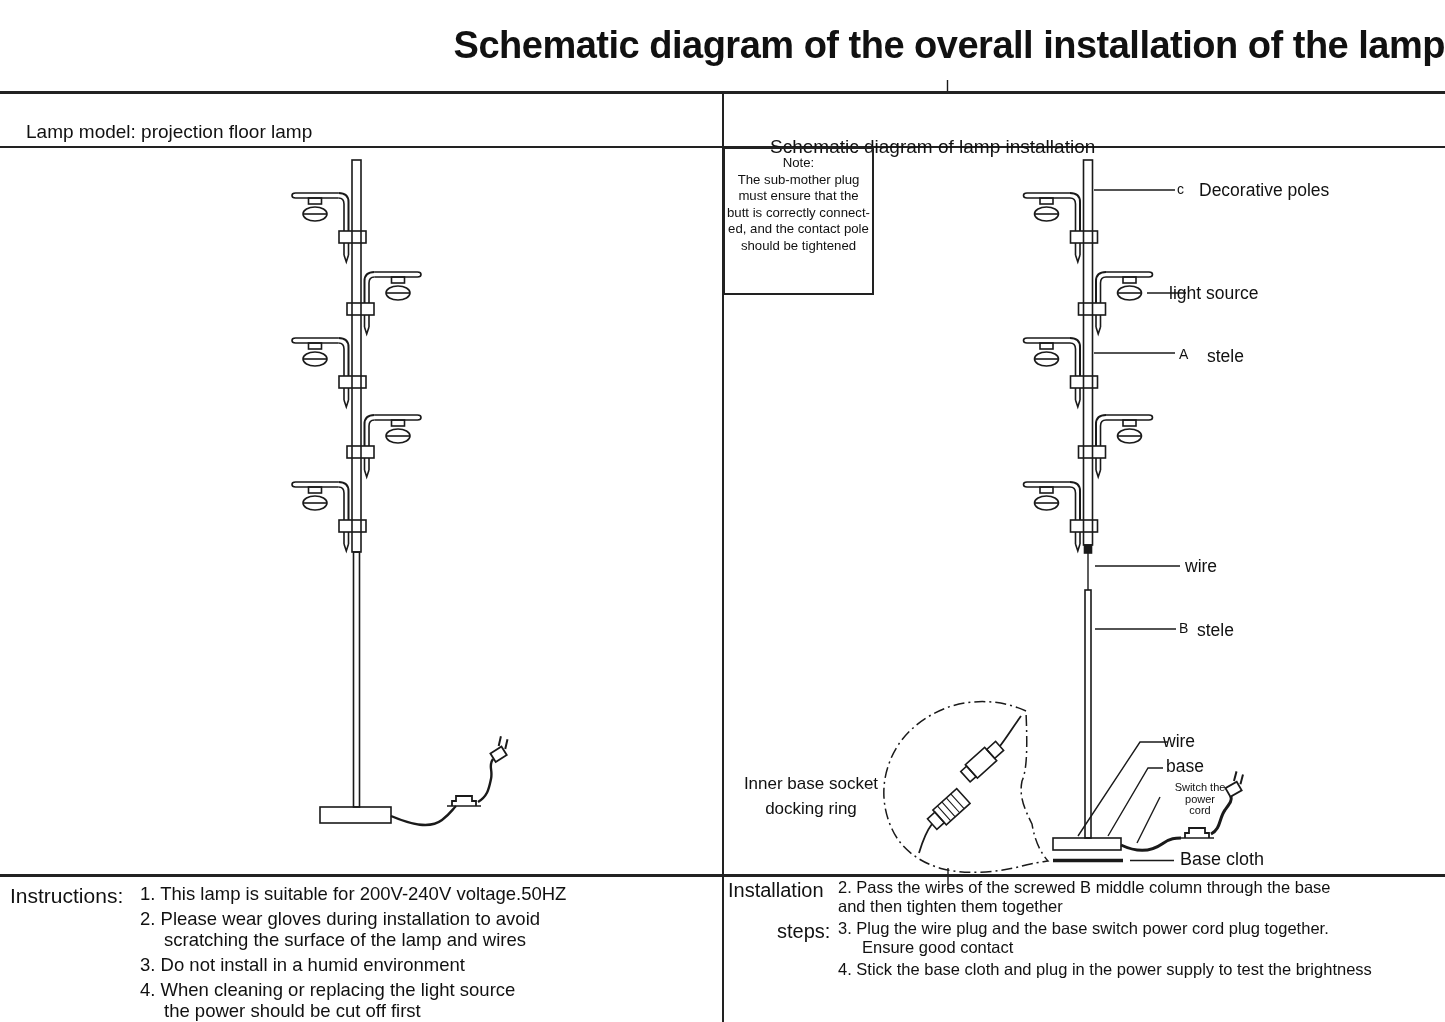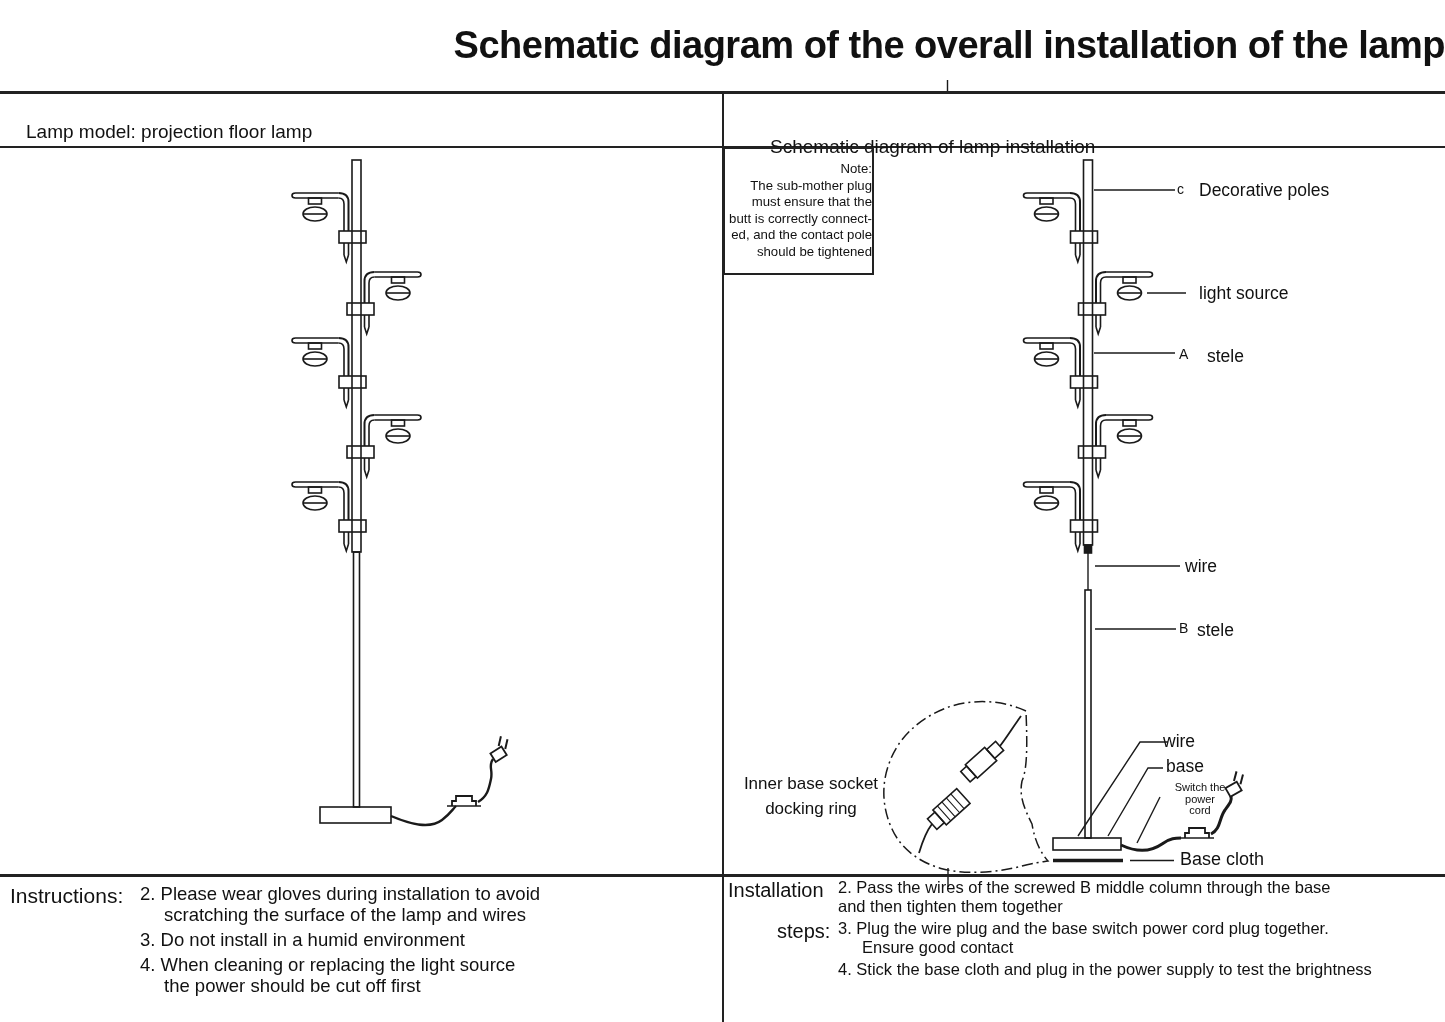--- a/index.html
+++ b/index.html
@@ -9,28 +9,28 @@
   .ml{white-space:pre-line;}
   #page-title{left:0;top:24px;width:1445px;text-align:right;
               font-size:38px;font-weight:bold;letter-spacing:-0.5px;}
   .hline{background:#222;left:0;width:1445px;}
   #rule-top{top:91px;height:3px;}
   #rule-mid{top:146px;height:2px;}
   #rule-bottom{top:874px;height:3px;}
   #vdivider{background:#222;left:722px;top:91px;width:2px;height:931px;}
   #header-left{left:10px;top:121px;font-size:19px;margin-left:16px;}
   #header-right{left:770px;top:108px;font-size:19px;margin-top:28px;}
-  #note-box{left:723px;top:147px;width:151px;height:128px;border:2px solid #222;
-            box-sizing:border-box;text-align:right;font-size:13.2px;line-height:16.6px;
-            padding-top:12px;}
+  #note-box{left:723px;top:147px;width:151px;height:148px;border:2px solid #222;
+            box-sizing:border-box;text-align:center;font-size:13.2px;line-height:16.6px;
+            padding-top:6px;}
   .lbl{font-size:17.5px;}
   .key{font-size:14px;}
   #lbl-dec-key{left:1177px;top:181px;}
   #lbl-dec{left:1199px;top:180px;}
-  #lbl-light{left:1199px;top:283px;}
+  #lbl-light{left:1169px;top:283px;}
   #lbl-akey{left:1179px;top:346px;}
   #lbl-astele{left:1207px;top:346px;}
   #lbl-wire1{left:1185px;top:556px;}
   #lbl-bkey{left:1179px;top:620px;}
   #lbl-bstele{left:1197px;top:620px;}
   #lbl-wire2{left:1163px;top:731px;}
   #lbl-base{left:1166px;top:756px;}
   #lbl-switch{left:1162px;top:782px;width:76px;text-align:center;
               font-size:11px;line-height:11.5px;}
   #lbl-basecloth{left:1180px;top:849px;font-size:18px;}
@@ -186,20 +186,21 @@
 <div class="abs lbl" id="lbl-base">base</div>
 <div class="abs ml" id="lbl-switch">Switch the
 power
 cord</div>
 <div class="abs" id="lbl-basecloth">Base cloth</div>
 <div class="abs ml" id="lbl-inner">Inner base socket
 docking ring</div>
 
 <div class="abs" id="instructions-label">Instructions:</div>
 <div class="abs" id="instructions-list">
+  <div class="item">1. This lamp is suitable for 200V-240V voltage.50HZ</div>
   <div class="item">2. Please wear gloves during installation to avoid
 scratching the surface of the lamp and wires</div>
   <div class="item">3. Do not install in a humid environment</div>
   <div class="item">4. When cleaning or replacing the light source
 the power should be cut off first</div>
 </div>
 
 <div class="abs" id="steps-label-1">Installation</div>
 <div class="abs" id="steps-label-2">steps:</div>
 <div class="abs" id="steps-list">

